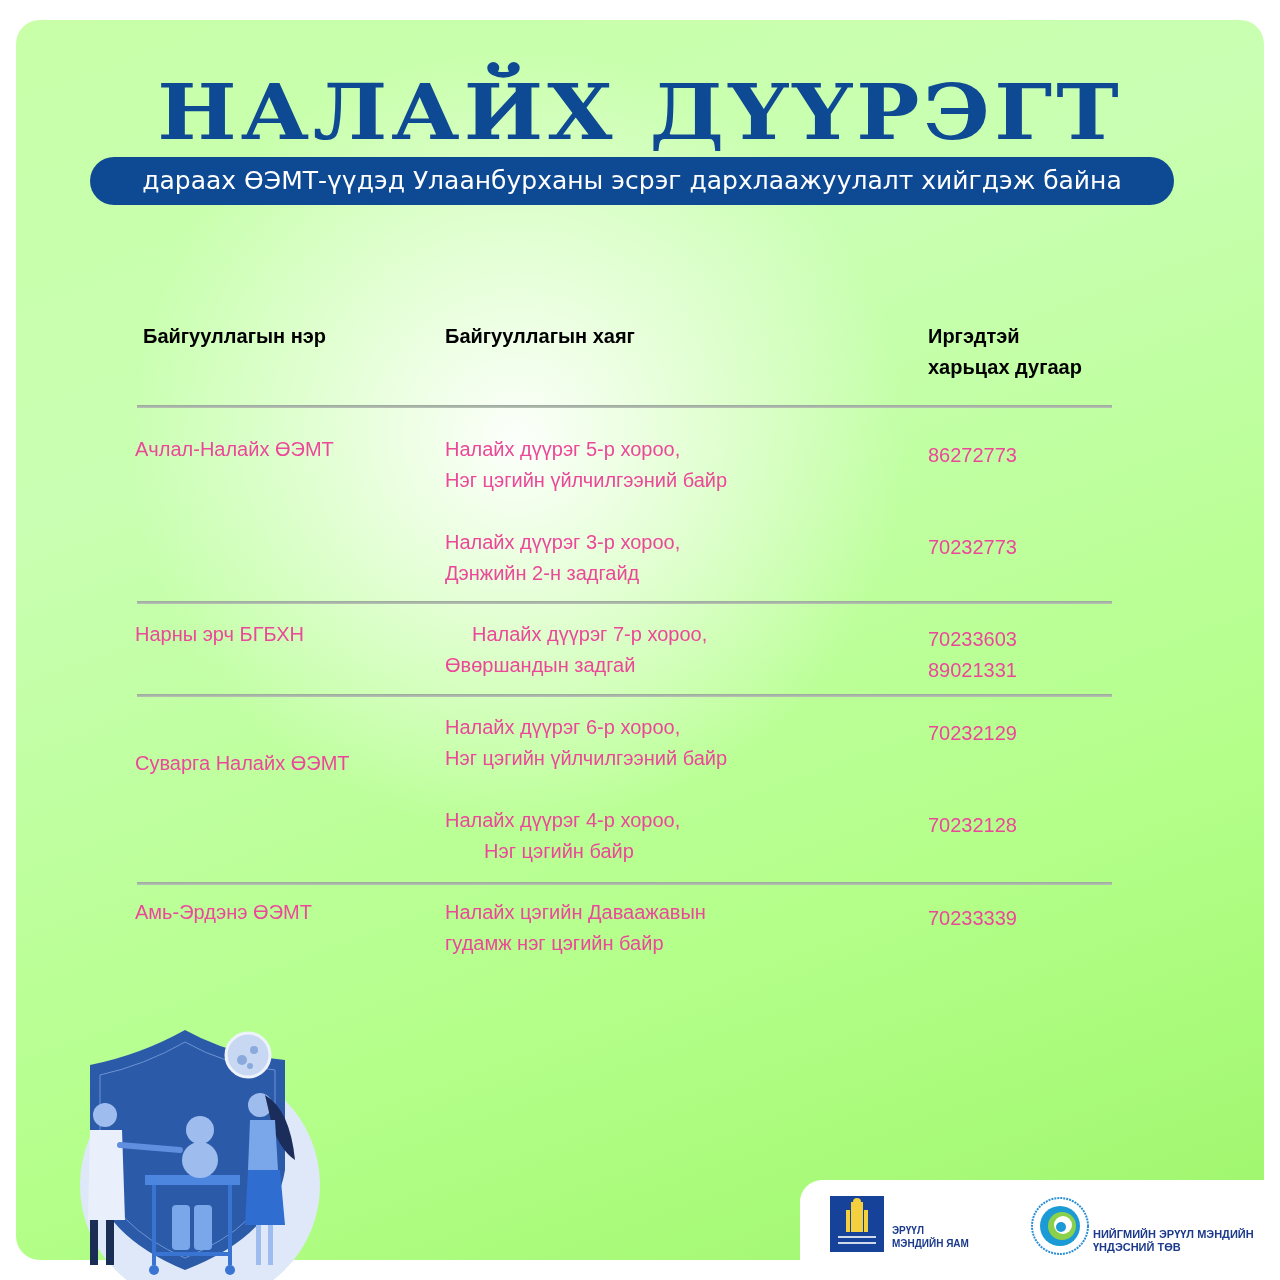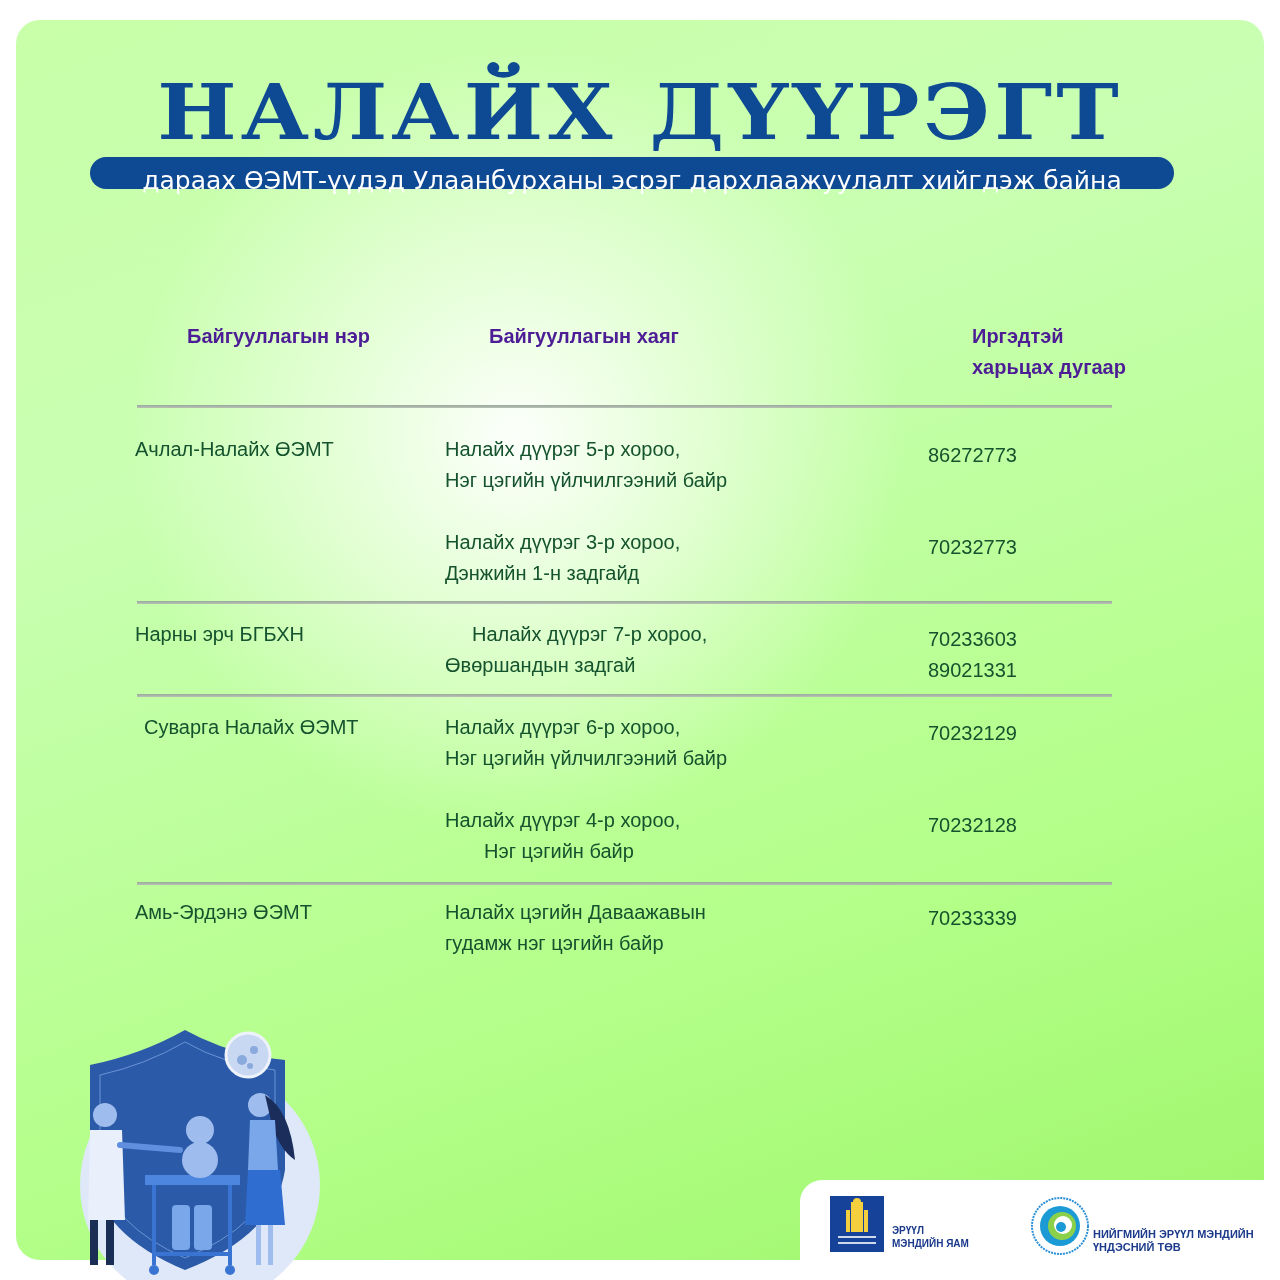--- a/index.html
+++ b/index.html
@@ -19,32 +19,32 @@
     background: #ffffff; border-top-left-radius: 22px;
   }
 
   .title {
     position: absolute; left: 0; top: 62px; width: 1280px; text-align: center;
     font-family: "DejaVu Serif", serif; font-weight: bold; font-size: 84px;
     letter-spacing: 4px; color: #0e4a94; line-height: 100px;
     transform: scaleY(0.92);
   }
   .subtitle-pill {
-    position: absolute; left: 90px; top: 157px; width: 1084px; height: 32px;
+    position: absolute; left: 90px; top: 157px; width: 1084px; height: 48px;
     background: #0e4a94; border-radius: 24px;
     color: #ffffff; font-family: "DejaVu Sans", sans-serif; font-size: 25px;
     line-height: 48px; text-align: center;
   }
 
   .table { position: absolute; left: 0; top: 0; width: 1280px; }
   .th {
-    position: absolute; font-weight: bold; font-size: 20px; color: #4c1d95; line-height: 32px; margin-left: 44px;
+    position: absolute; font-weight: bold; font-size: 20px; color: #000000; line-height: 32px;
   }
   .td {
-    position: absolute; font-size: 20px; color: #14532d; line-height: 30px;
+    position: absolute; font-size: 20px; color: #ec4899; line-height: 30px;
   }
   .rule {
     position: absolute; left: 137px; width: 975px; height: 3px;
     background: linear-gradient(#9aa89a, #b8c2b6);
   }
 
   .illus { position: absolute; left: 60px; top: 1020px; width: 280px; height: 260px; }
 
   .logo1 { position: absolute; left: 830px; top: 1196px; width: 54px; height: 56px; background: #16429a; }
   .logo1-text { position: absolute; left: 892px; top: 1224px; font-size: 10px; font-weight: bold; color: #1c3a8c; line-height: 13px; }
@@ -65,32 +65,32 @@
   <div class="th" style="left:445px; top:320px;">Байгууллагын хаяг</div>
   <div class="th" style="left:928px; top:320px;">Иргэдтэй</div>
   <div class="th" style="left:928px; top:351px;">харьцах дугаар</div>
   <div class="rule" style="top:405px;"></div>
 
   <div class="td" style="left:135px; top:434px;">Ачлал-Налайх ӨЭМТ</div>
   <div class="td" style="left:445px; top:434px;">Налайх дүүрэг 5-р хороо,</div>
   <div class="td" style="left:445px; top:465px;">Нэг цэгийн үйлчилгээний байр</div>
   <div class="td" style="left:928px; top:440px;">86272773</div>
   <div class="td" style="left:445px; top:527px;">Налайх дүүрэг 3-р хороо,</div>
-  <div class="td" style="left:445px; top:558px;">Дэнжийн 1-н задгайд</div>
+  <div class="td" style="left:445px; top:558px;">Дэнжийн 2-н задгайд</div>
   <div class="td" style="left:928px; top:532px;">70232773</div>
   <div class="rule" style="top:601px;"></div>
 
   <div class="td" style="left:135px; top:619px;">Нарны эрч БГБХН</div>
   <div class="td" style="left:472px; top:619px;">Налайх дүүрэг 7-р хороо,</div>
   <div class="td" style="left:445px; top:650px;">Өвөршандын задгай</div>
   <div class="td" style="left:928px; top:624px;">70233603</div>
   <div class="td" style="left:928px; top:655px;">89021331</div>
   <div class="rule" style="top:694px;"></div>
 
-  <div class="td" style="left:135px; top:712px;margin-left:9px;">Суварга Налайх ӨЭМТ</div>
+  <div class="td" style="left:135px; top:748px;">Суварга Налайх ӨЭМТ</div>
   <div class="td" style="left:445px; top:712px;">Налайх дүүрэг 6-р хороо,</div>
   <div class="td" style="left:445px; top:743px;">Нэг цэгийн үйлчилгээний байр</div>
   <div class="td" style="left:928px; top:718px;">70232129</div>
   <div class="td" style="left:445px; top:805px;">Налайх дүүрэг 4-р хороо,</div>
   <div class="td" style="left:460px; top:836px;margin-left:24px;">Нэг цэгийн байр</div>
   <div class="td" style="left:928px; top:810px;">70232128</div>
   <div class="rule" style="top:882px;"></div>
 
   <div class="td" style="left:135px; top:897px;">Амь-Эрдэнэ ӨЭМТ</div>
   <div class="td" style="left:445px; top:897px;">Налайх цэгийн Даваажавын</div>

